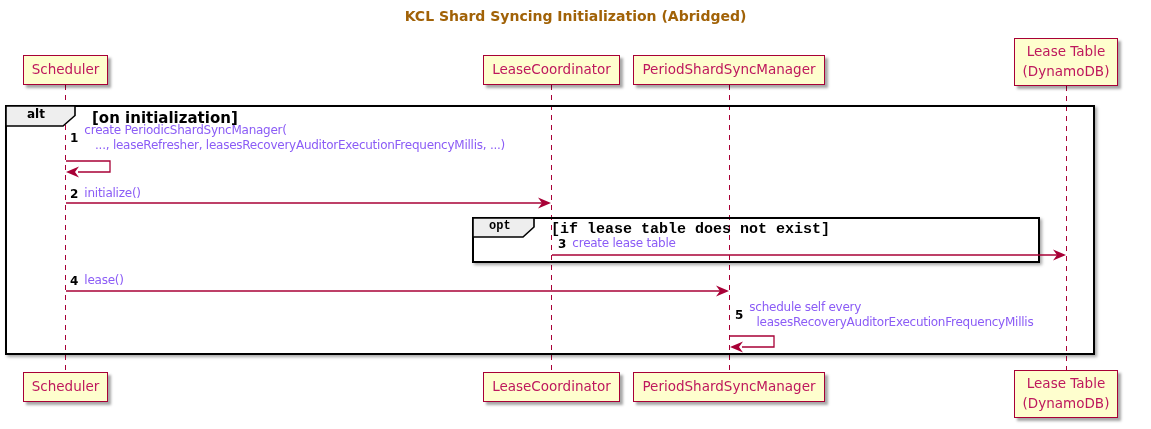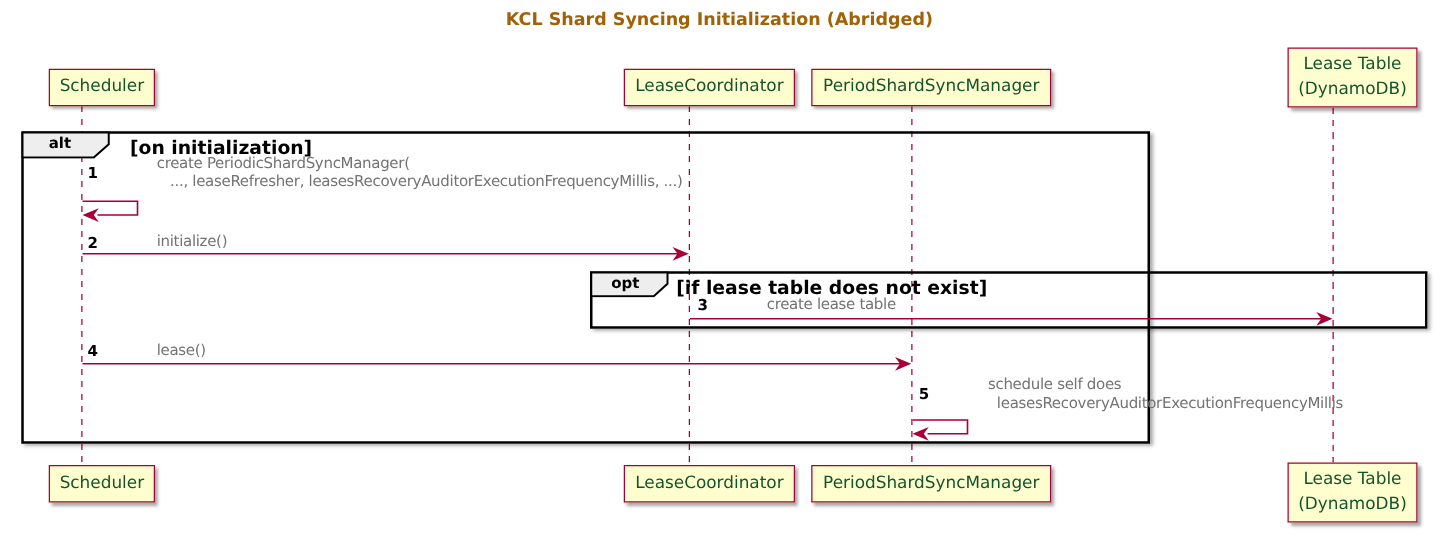--- a/index.html
+++ b/index.html
@@ -66,80 +66,78 @@
   .participant {
     position: absolute;
     background: #FEFECE;
     border: 1.5px solid #A80036;
     box-shadow: 2.5px 2.5px 2.5px rgba(0,0,0,0.35);
     display: flex;
     align-items: center;
     justify-content: center;
     text-align: center;
     font-size: 13.5px;
-    color: #14532d;
+    color: #be185d;
     white-space: pre-line;
     line-height: 1.45;
     z-index: 4;
-    margin-left: 16px;
   }
 
   
   .message {
     position: absolute;
     display: flex;
     align-items: center;
     z-index: 3;
   }
   .msg-num {
     font-size: 12px;
     font-weight: bold;
     color: #000000;
     margin-right: 6px;
   }
   .msg-text {
     font-size: 12px;
     letter-spacing: -0.25px;
-    color: #737373;
+    color: #8b5cf6;
     white-space: pre;
     line-height: 15px;
-    margin-left: 41px;
   }
   .arrow { position: absolute; z-index: 3; overflow: visible; }
 </style>
 </head>
 <body>
 
 <div class="diagram">
 
   <div class="title">KCL Shard Syncing Initialization (Abridged)</div>
 
   <div class="lifeline" style="left:65px; top:85px; height:287px;"></div>
   <div class="lifeline" style="left:551px; top:85px; height:287px;"></div>
   <div class="lifeline" style="left:729px; top:85px; height:287px;"></div>
   <div class="lifeline" style="left:1066px; top:86px; height:284px;"></div>
 
-  <div class="frame" style="left:17px; top:105px; width:903px; height:250px;">
+  <div class="frame" style="left:5px; top:105px; width:1090px; height:250px;">
     <div class="frame-label">
       <svg width="72" height="22" viewBox="0 0 72 22">
         <path d="M1,1 H70 V10.5 L58,21 H1 Z" fill="#EEEEEE" stroke="#000000" stroke-width="1.6"></path>
       </svg>
       <span class="frame-name" style="left:22px;">alt</span>
     </div>
     <div class="frame-condition" style="left:85px;">[on initialization]</div>
   </div>
 
-  <div class="frame" style="left:472px; top:217px; width:670px; height:46px;">
+  <div class="frame" style="left:472px; top:217px; width:568px; height:46px;font-family:Liberation Mono, monospace;">
     <div class="frame-label">
       <svg width="64" height="21" viewBox="0 0 64 21">
         <path d="M1,1 H62 V10 L51,20 H1 Z" fill="#EEEEEE" stroke="#000000" stroke-width="1.6"></path>
       </svg>
       <span class="frame-name" style="left:17px;">opt</span>
     </div>
-    <div class="frame-condition" style="left:67px;">[if lease table does not exist]</div>
+    <div class="frame-condition" style="left:77px;">[if lease table does not exist]</div>
   </div>
 
   <div class="message" style="left:70px; top:123px;">
     <span class="msg-num">1</span>
     <span class="msg-text">create PeriodicShardSyncManager(
    ..., leaseRefresher, leasesRecoveryAuditorExecutionFrequencyMillis, ...)</span>
   </div>
   <svg class="arrow" style="left:65px; top:157px;" width="52" height="20">
     <path d="M1,4 H45 V15 H13" fill="none" stroke="#A80036" stroke-width="1.3"></path>
     <polygon points="1,15 14,9.5 10,15 14,20.5" fill="#A80036"></polygon>
@@ -167,21 +165,21 @@
     <span class="msg-num">4</span>
     <span class="msg-text">lease()</span>
   </div>
   <svg class="arrow" style="left:65px; top:284px;" width="668" height="14">
     <line x1="1" y1="7" x2="662" y2="7" stroke="#A80036" stroke-width="1.3"></line>
     <polygon points="664,7 651,1.5 655,7 651,12.5" fill="#A80036"></polygon>
   </svg>
 
   <div class="message" style="left:735px; top:300px;">
     <span class="msg-num">5</span>
-    <span class="msg-text">schedule self does
+    <span class="msg-text">schedule self every
   leasesRecoveryAuditorExecutionFrequencyMillis</span>
   </div>
   <svg class="arrow" style="left:729px; top:332px;" width="52" height="20">
     <path d="M1,4 H45 V15 H13" fill="none" stroke="#A80036" stroke-width="1.3"></path>
     <polygon points="1,15 14,9.5 10,15 14,20.5" fill="#A80036"></polygon>
   </svg>
 
   <div class="participant" style="left:23px; top:55px; width:85px; height:30px;">Scheduler</div>
   <div class="participant" style="left:483px; top:55px; width:137px; height:30px;">LeaseCoordinator</div>
   <div class="participant" style="left:633px; top:55px; width:192px; height:30px;">PeriodShardSyncManager</div>

